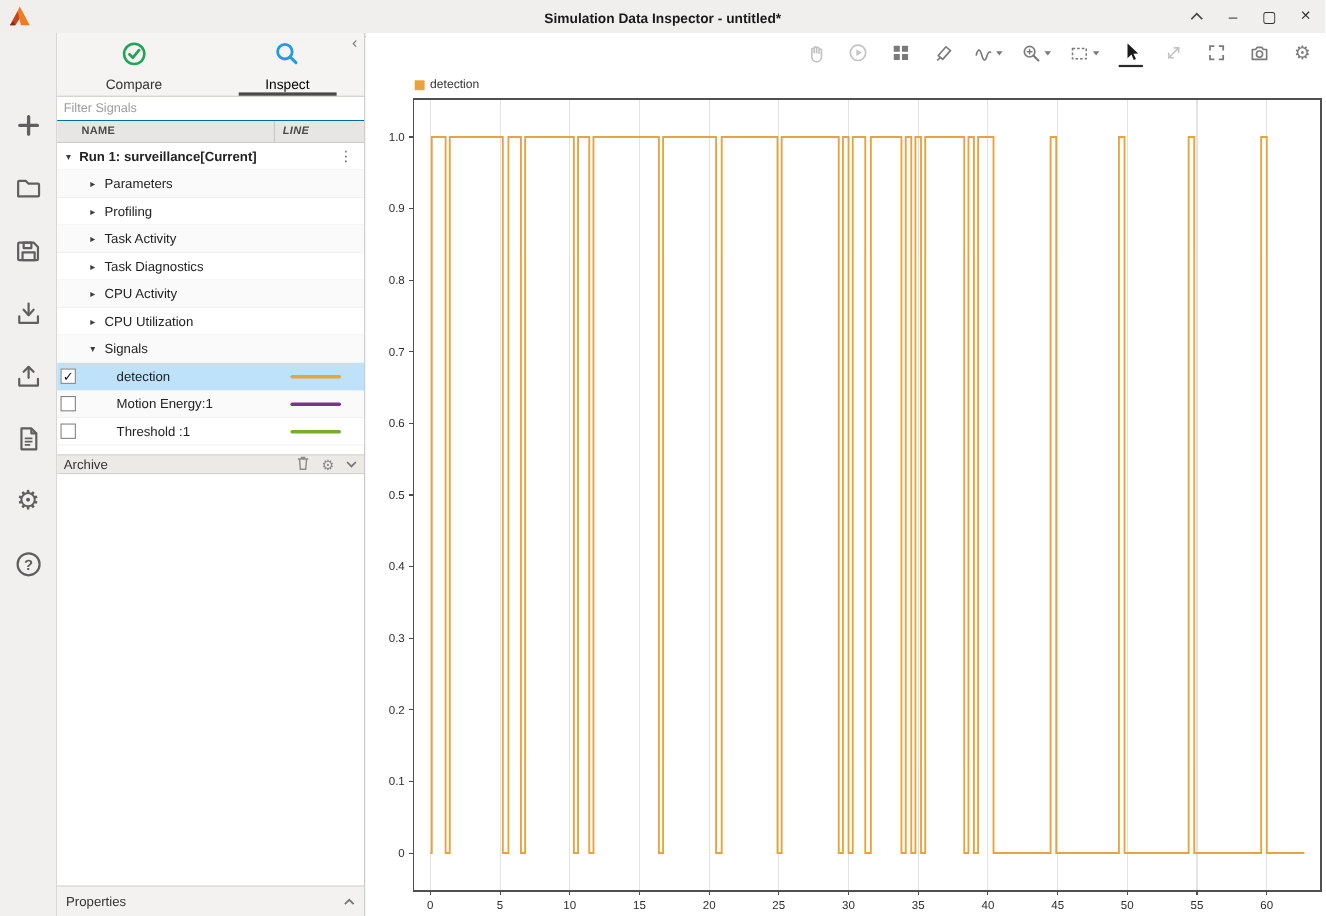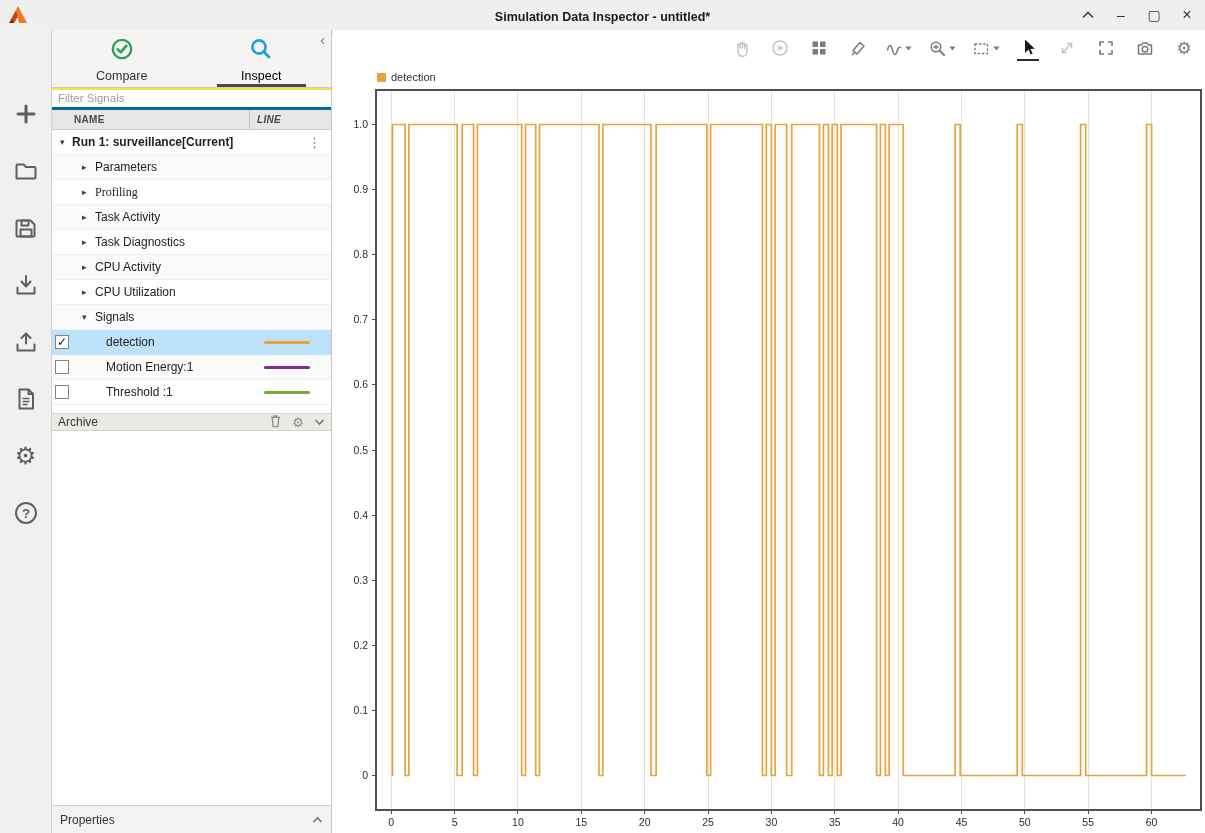--- a/index.html
+++ b/index.html
@@ -26,21 +26,21 @@
   .sidebar { position:absolute; top:30px; left:52px; width:280px; bottom:0; background:#ffffff;
              border-right:1px solid #c7c5c2; }
   .tabs { position:relative; height:58px; background:#f5f4f2; border-bottom:1px solid #cfcdc9; display:flex; }
   .tab { width:50%; display:flex; flex-direction:column; align-items:center; justify-content:flex-start;
          padding-top:7px; position:relative; }
   .tab .tab-label { margin-top:4px; font-size:12.5px; color:#333; }
   .tab.selected .tab-label { color:#000; }
   .tab.selected::after { content:""; position:absolute; bottom:0; left:18%; width:64%; height:3px; background:#4a4a4a; }
   .collapse-btn { position:absolute; right:6px; top:2px; font-size:15px; color:#777; line-height:15px; }
 
-  .filter-row { height:22px; border-bottom:5px solid #0369a1; background:#fde047; }
+  .filter-row { height:22px; border-bottom:1px solid #0369a1; background:#fde047; }
   .filter-row input { width:100%; height:100%; border:none; outline:none; padding:0 6px;
                       font-size:11.5px; font-family:inherit; color:#333; background:#fff; }
   .filter-row input::placeholder { color:#9c9c9c; }
 
   .grid-header { height:20px; background:#e7e6e4; border-bottom:1px solid #cfcdc9; display:flex;
                  font-size:10px; font-weight:bold; color:#4a4a4a; letter-spacing:.3px; }
   .col-name { width:198px; border-right:1px solid #c9c7c3; display:flex; align-items:center; padding-left:22px; }
   .col-line { flex:1; display:flex; align-items:center; padding-left:7px;font-style:italic; }
 
   .trow { position:relative; height:25px; font-size:12px; color:#222; background:#fff;
@@ -194,21 +194,21 @@
         <span class="twisty" style="left: 8px;">▾</span>
         <span class="tlabel bold" style="left: 20px;">Run 1: surveillance[Current]</span>
         <span class="kebab">⋮</span>
       </div>
       <div class="trow alt">
         <span class="twisty" style="left: 30px;">▸</span>
         <span class="tlabel" style="left: 43px;">Parameters</span>
       </div>
       <div class="trow">
         <span class="twisty" style="left: 30px;">▸</span>
-        <span class="tlabel" style="left: 43px; font-family: Liberation Serif, serif;">Profiling</span>
+        <span class="tlabel" style="left: 43px;">Profiling</span>
       </div>
       <div class="trow alt">
         <span class="twisty" style="left: 30px;">▸</span>
         <span class="tlabel" style="left: 43px;">Task Activity</span>
       </div>
       <div class="trow">
         <span class="twisty" style="left: 30px;">▸</span>
         <span class="tlabel" style="left: 43px;">Task Diagnostics</span>
       </div>
       <div class="trow alt">

